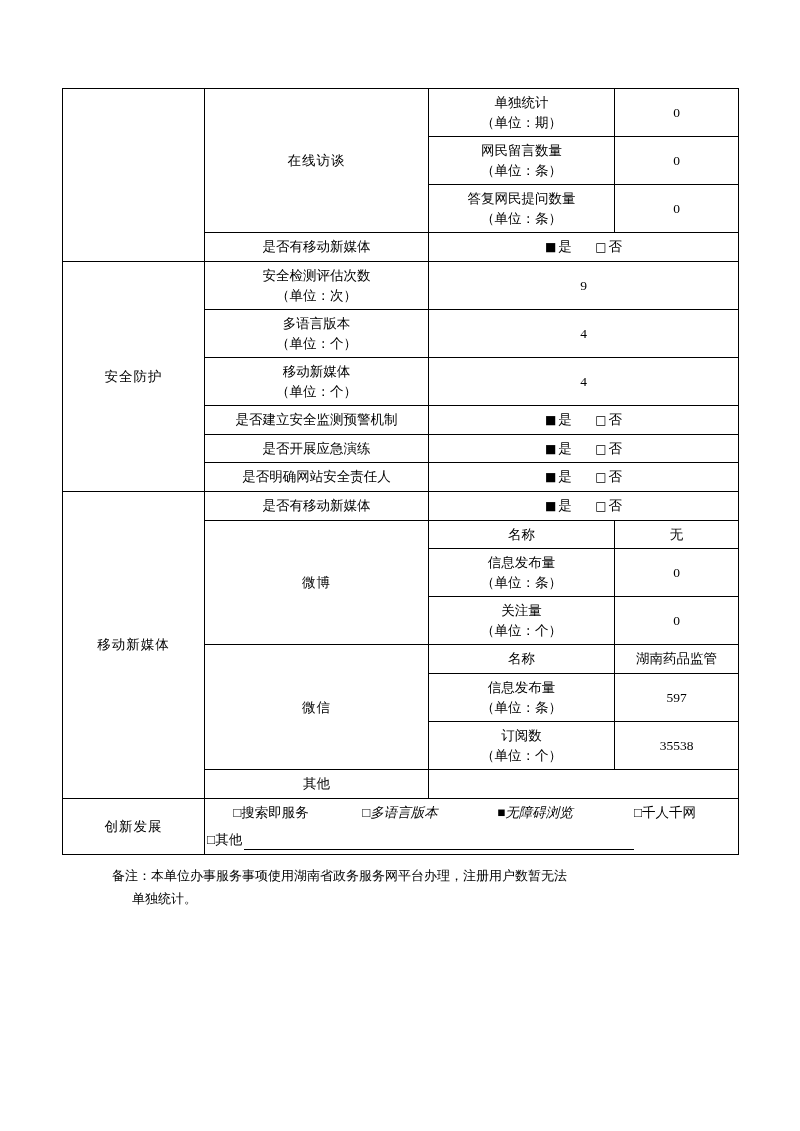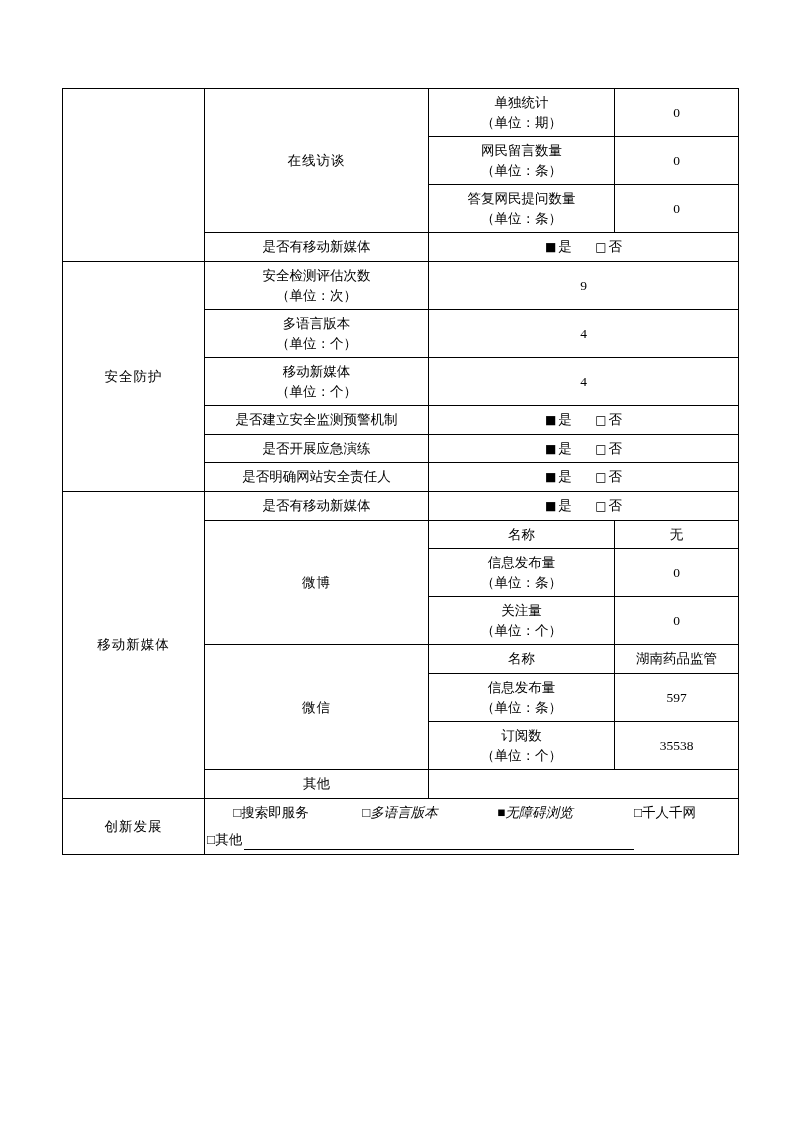--- a/index.html
+++ b/index.html
@@ -252,14 +252,18 @@
           </div>
           <div class="inno-row2">
             <span class="inno-opt"><span class="bx">□</span><span>其他</span></span>
             <span class="line"></span>
           </div>
         </td>
       </tr>
     </tbody>
   </table>
 
+  <div class="note">
+    <span>备注：本单位办事服务事项使用湖南省政务服务网平台办理，注册用户数暂无法</span>
+    <span class="l2">单独统计。</span>
+  </div>
 
 </div>
 
 </body></html>

